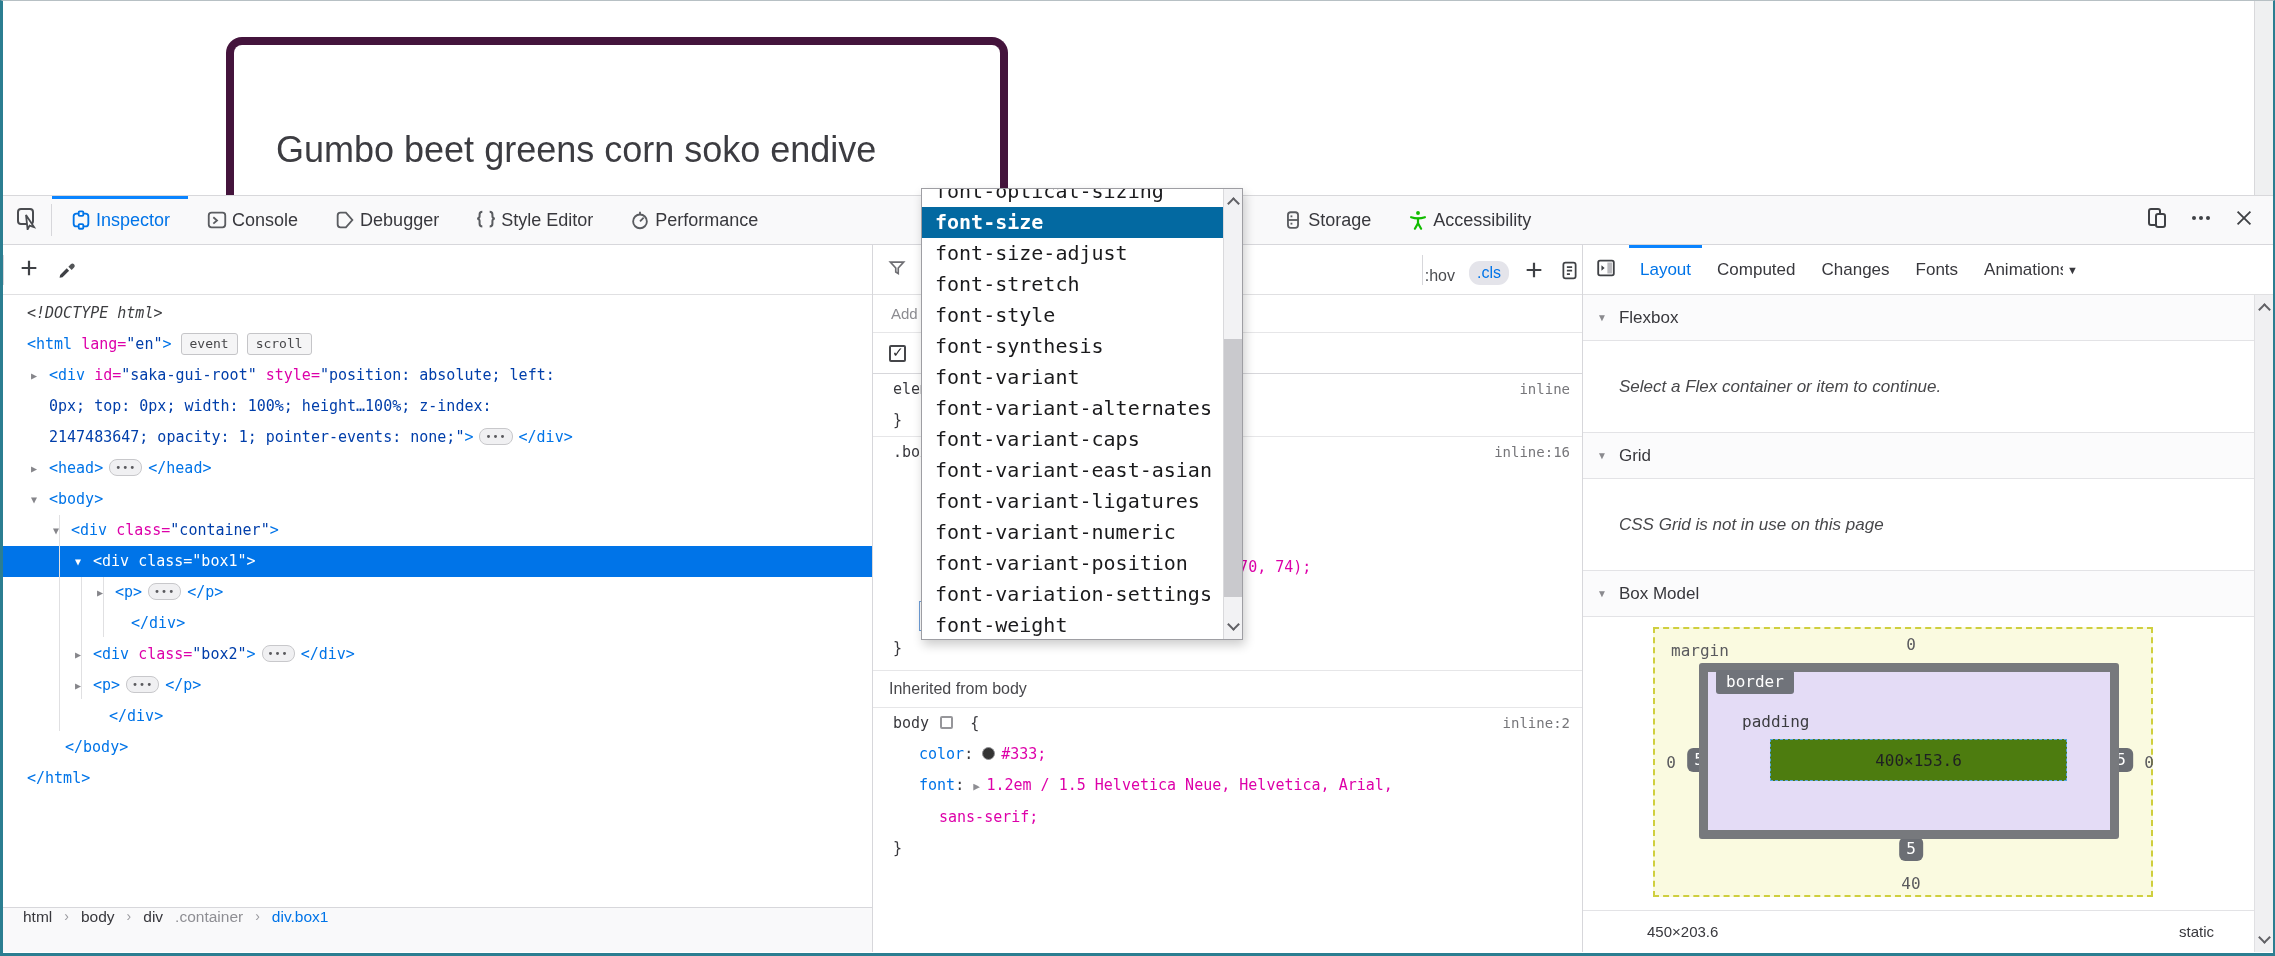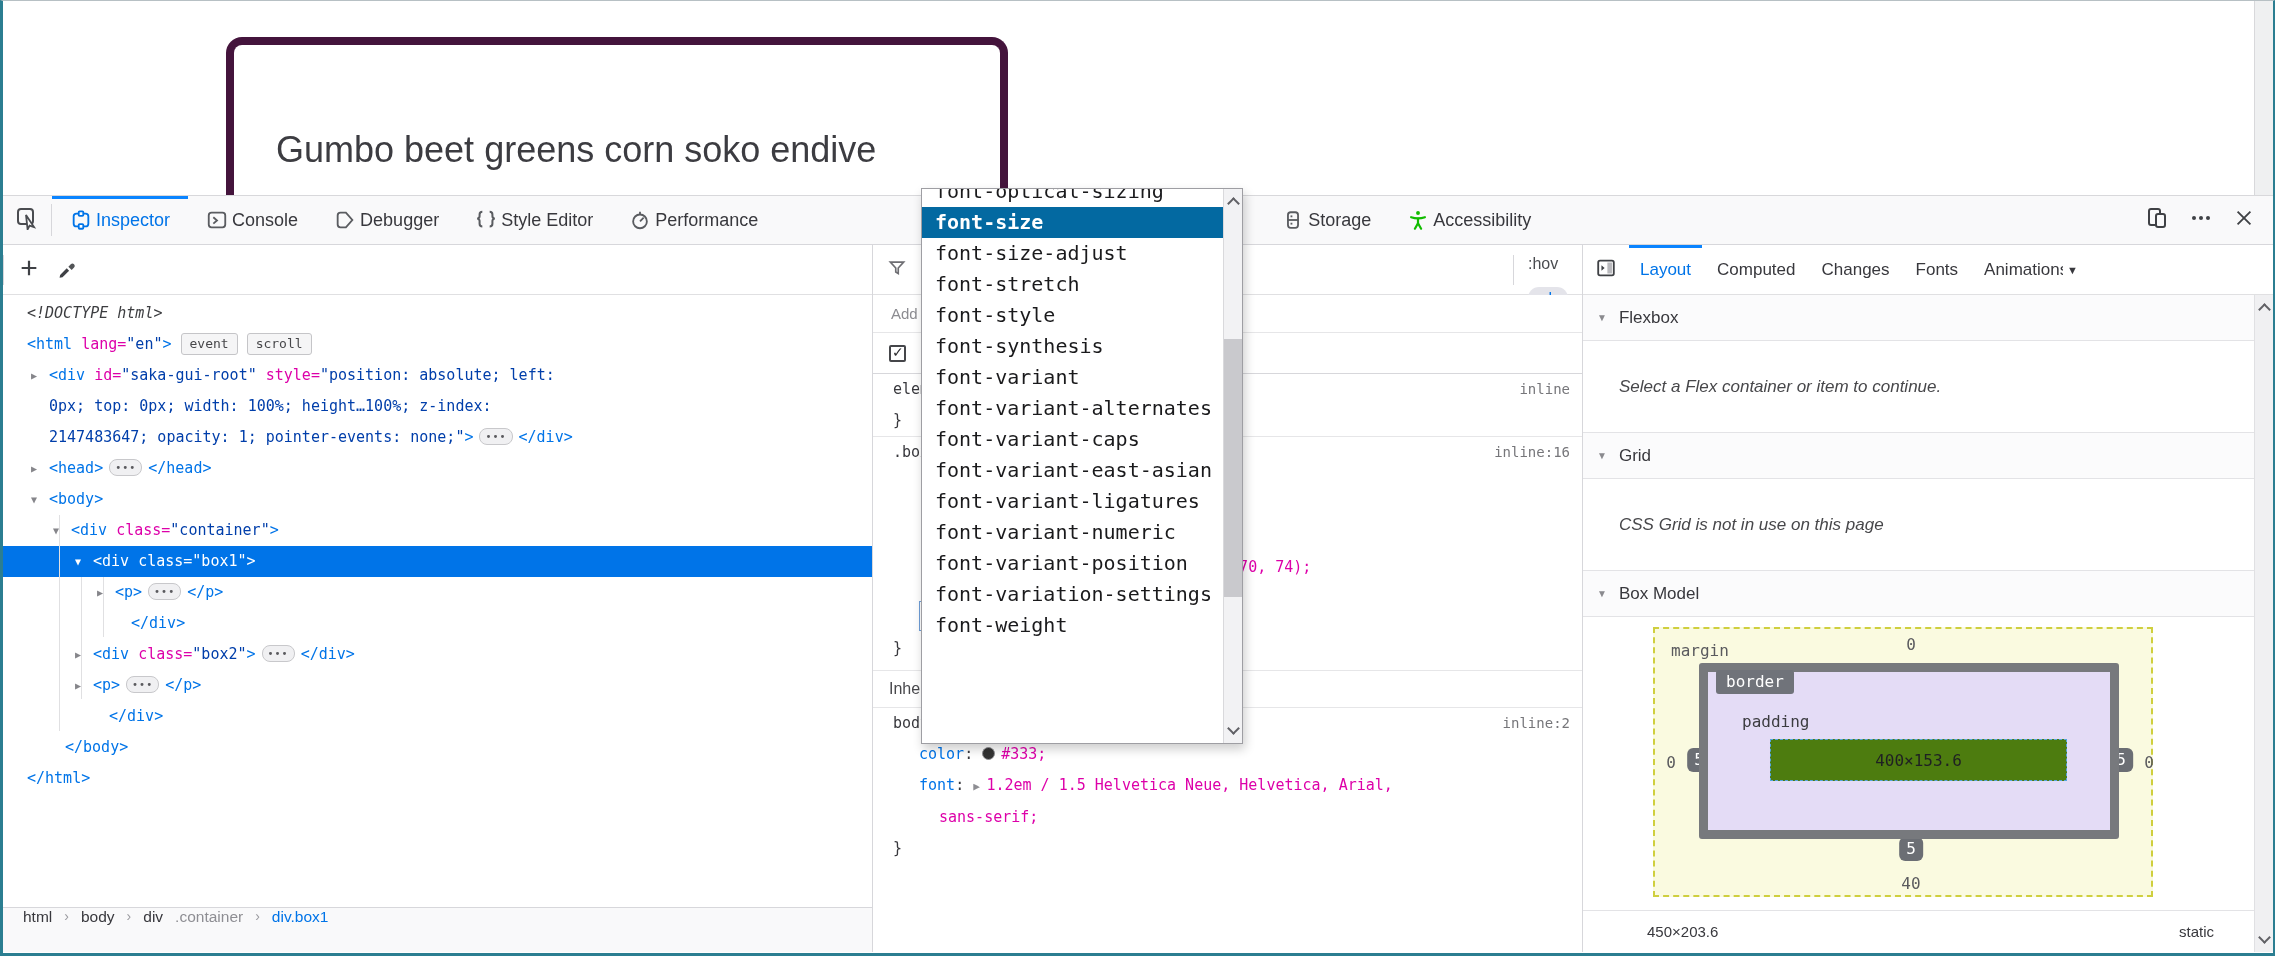--- a/index.html
+++ b/index.html
@@ -51,21 +51,21 @@
   .tk.badge { display:inline-block; border:1px solid #c5c5c8; background:#f5f5f6; border-radius:3px; padding:0 8px; margin-left:9px;
               font-size:13px; line-height:20px; color:#47474a; vertical-align:1px; }
   .tk.dots { display:inline-block; background:#f0f0f2; border:1px solid #c8c8cb; border-radius:8px; padding:0 5px; margin:0 6px;
              font-size:10px; line-height:15px; letter-spacing:1px; color:#5a5a5e; vertical-align:2px; }
   .guide { position:absolute; width:1px; background:#e0e0e2; }
   .crumbs { height:45px; border-top:1px solid #d7d7db; background:#f9f9fa; display:flex; align-items:flex-start; gap:12px; padding-left:20px;
             font-size:15.5px; }
   .tk.crumb { color:#38383d; } .tk.cmut { color:#8e8e93; } .tk.cact { color:#0074e8; } .tk.csep { color:#9b9ba0; font-size:14px; }
   .crumbs > span { margin-right:0; }
   
-  .mid-toolbar-right { margin-left:auto; display:flex; align-items:flex-start; gap:14px; padding:0 14px; border-left:1px solid #d7d7db; height:30px;flex-direction:column; }
+  .mid-toolbar-right { margin-left:auto; display:flex; align-items:flex-end; gap:14px; padding:0 2px; border-left:1px solid #d7d7db; height:30px; }
   .hovbtn { color:#4a4c50; font-size:16px; }
   .clsbtn { color:#0074e8; font-size:16px; background:#e4e4ea; border-radius:11px; padding:3px 8px; }
   .rules-scroll { flex:1; overflow:hidden; position:relative; background:#fff; }
   .class-panel { border-bottom:1px solid #d7d7db; }
   .class-add { height:38px; border-bottom:1px solid #e6e6e8; display:flex; align-items:center; padding-left:18px; }
   .class-add input { border:none; outline:none; font-size:15px; width:400px; color:#38383d; font-family:"Liberation Sans",sans-serif;}
   .class-add input::placeholder { color:#8c8c91; }
   .class-row { height:40px; display:flex; align-items:center; padding-left:16px; }
   .cbx { width:17px; height:17px; border:2px solid #45464a; border-radius:2px; position:relative; }
   .cbx::after { content:"✓"; position:absolute; left:1px; top:-3px; font-size:14px; color:#2b2b2e; }
@@ -74,21 +74,21 @@
   .tk.selr { color:#38383d; } .tk.prop { color:#0074e8; } .tk.cval { color:#dd00a9; } .tk.exp { color:#8e8e93; font-size:11px; }
   .swatch { display:inline-block; width:13px; height:13px; border-radius:50%; border:1px solid #8f8f93; margin:0 6px -1px 0; }
   .icon-target { display:inline-block; width:13px; height:13px; border:2px solid #96969a; border-radius:2px; margin:0 8px -1px 2px; }
   .rule-sep { border-top:1px solid #e6e6e8; }
   .prop-input { display:inline-block; margin:18px 0 2px 46px; border:1px solid #6f9fd8; background:#fff; padding:0 3px;
                 font:20px/28px "DejaVu Sans Mono", monospace; color:#101114; }
   .prop-input .selpart { background:#0074e8; color:#fff; }
   .inh-header { margin-top:6px; border-top:1px solid #e6e6e8; border-bottom:1px solid #e6e6e8; padding:9px 0 9px 16px;
                 font-size:16px; color:#48484c; background:#fff; }
   
-  .dd { position:absolute; left:918px; top:-8px; width:322px; height:556px; background:#fff; border:1px solid #9e9ea3;
+  .dd { position:absolute; left:918px; top:-8px; width:322px; height:452px; background:#fff; border:1px solid #9e9ea3;
         box-shadow:2px 5px 10px rgba(0,0,0,.2); z-index:100; display:flex; }
   .dd-list { flex:1; overflow:hidden; }
   .dd-items { margin-top:-13px; }
   .dd-item { height:31px; font:20px/31px "DejaVu Sans Mono", monospace; color:#1a1a1c; padding-left:13px; white-space:nowrap; overflow:hidden; }
   .dd-item.sel { background:#0369a1; color:#fff; font-weight:bold; }
   .dd-sb { width:19px; border-left:1px solid #d9d9dc; background:#f2f2f4; position:relative; }
   .dd-thumb { position:absolute; left:0; right:0; top:150px; height:258px; background:#c9c9cd; }
   .chev { position:absolute; left:5px; width:9px; height:9px; border-left:2px solid #606065; border-bottom:2px solid #606065; }
   .chev.up { top:10px; transform:rotate(135deg); }
   .chev.dn { bottom:10px; transform:rotate(-45deg); }

